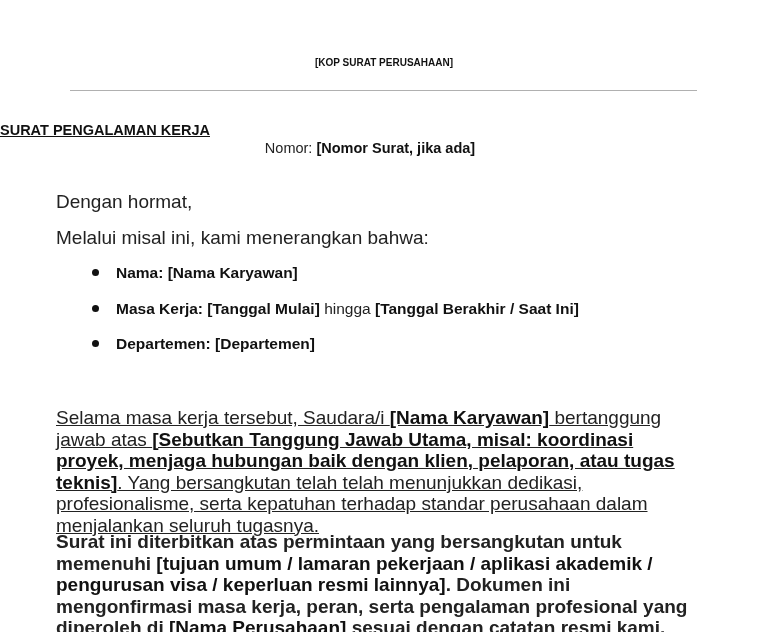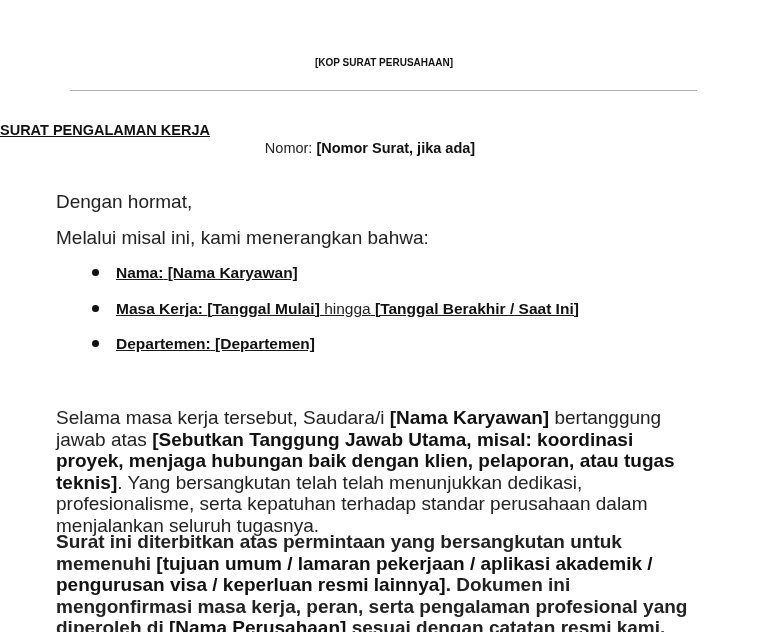--- a/index.html
+++ b/index.html
@@ -7,25 +7,25 @@
   .page { position: relative; width: 768px; height: 632px; }
   .kop { position: absolute; top: 57px; left: 0; width: 768px; text-align: center; font-weight: bold; font-size: 10px; color: #111; }
   .rule { position: absolute; top: 90px; left: 70px; width: 627px; height: 0; border-top: 1.5px solid #b0b0b0; }
   .title { position: absolute; top: 122px; left: 0; width: 768px; text-align: left; font-weight: bold; font-size: 14.5px; text-decoration: underline; color: #111; }
   .nomor { position: absolute; top: 140px; left: 0; width: 740px; text-align: center; font-size: 14.5px; color: #222; }
   .nomor b { color: #111; }
   .p { position: absolute; left: 56px; width: 650px; font-size: 19px; line-height: 21.5px; color: #222; }
   .p b { color: #111; }
   .greet { top: 191px; }
   .intro { top: 227px; }
-  ul.list { position: absolute; top: 262px; left: 66px; margin: 0; padding: 0; list-style: none; width: 650px; text-decoration: underline; }
+  ul.list { position: absolute; top: 262px; left: 66px; margin: 0; padding: 0; list-style: none; width: 650px; }
   ul.list li { position: relative; padding-left: 50px; font-size: 15.5px; line-height: 21px; height: 21px; margin-bottom: 14.5px; color: #222; }
   ul.list li .dot { position: absolute; left: 26px; top: 7px; width: 7px; height: 7px; border-radius: 50%; background: #111; }
   ul.list li b { color: #111; }
-  .para1 { top: 407px; }
+  .para1 { top: 407px; text-decoration: underline; }
   .para2 { top: 531px; font-weight: bold; }
 </style>
 </head>
 <body>
 
 <div class="page">
   <div class="kop">[KOP SURAT PERUSAHAAN]</div>
   <div class="rule"></div>
 
   <div class="title">SURAT PENGALAMAN KERJA</div>

